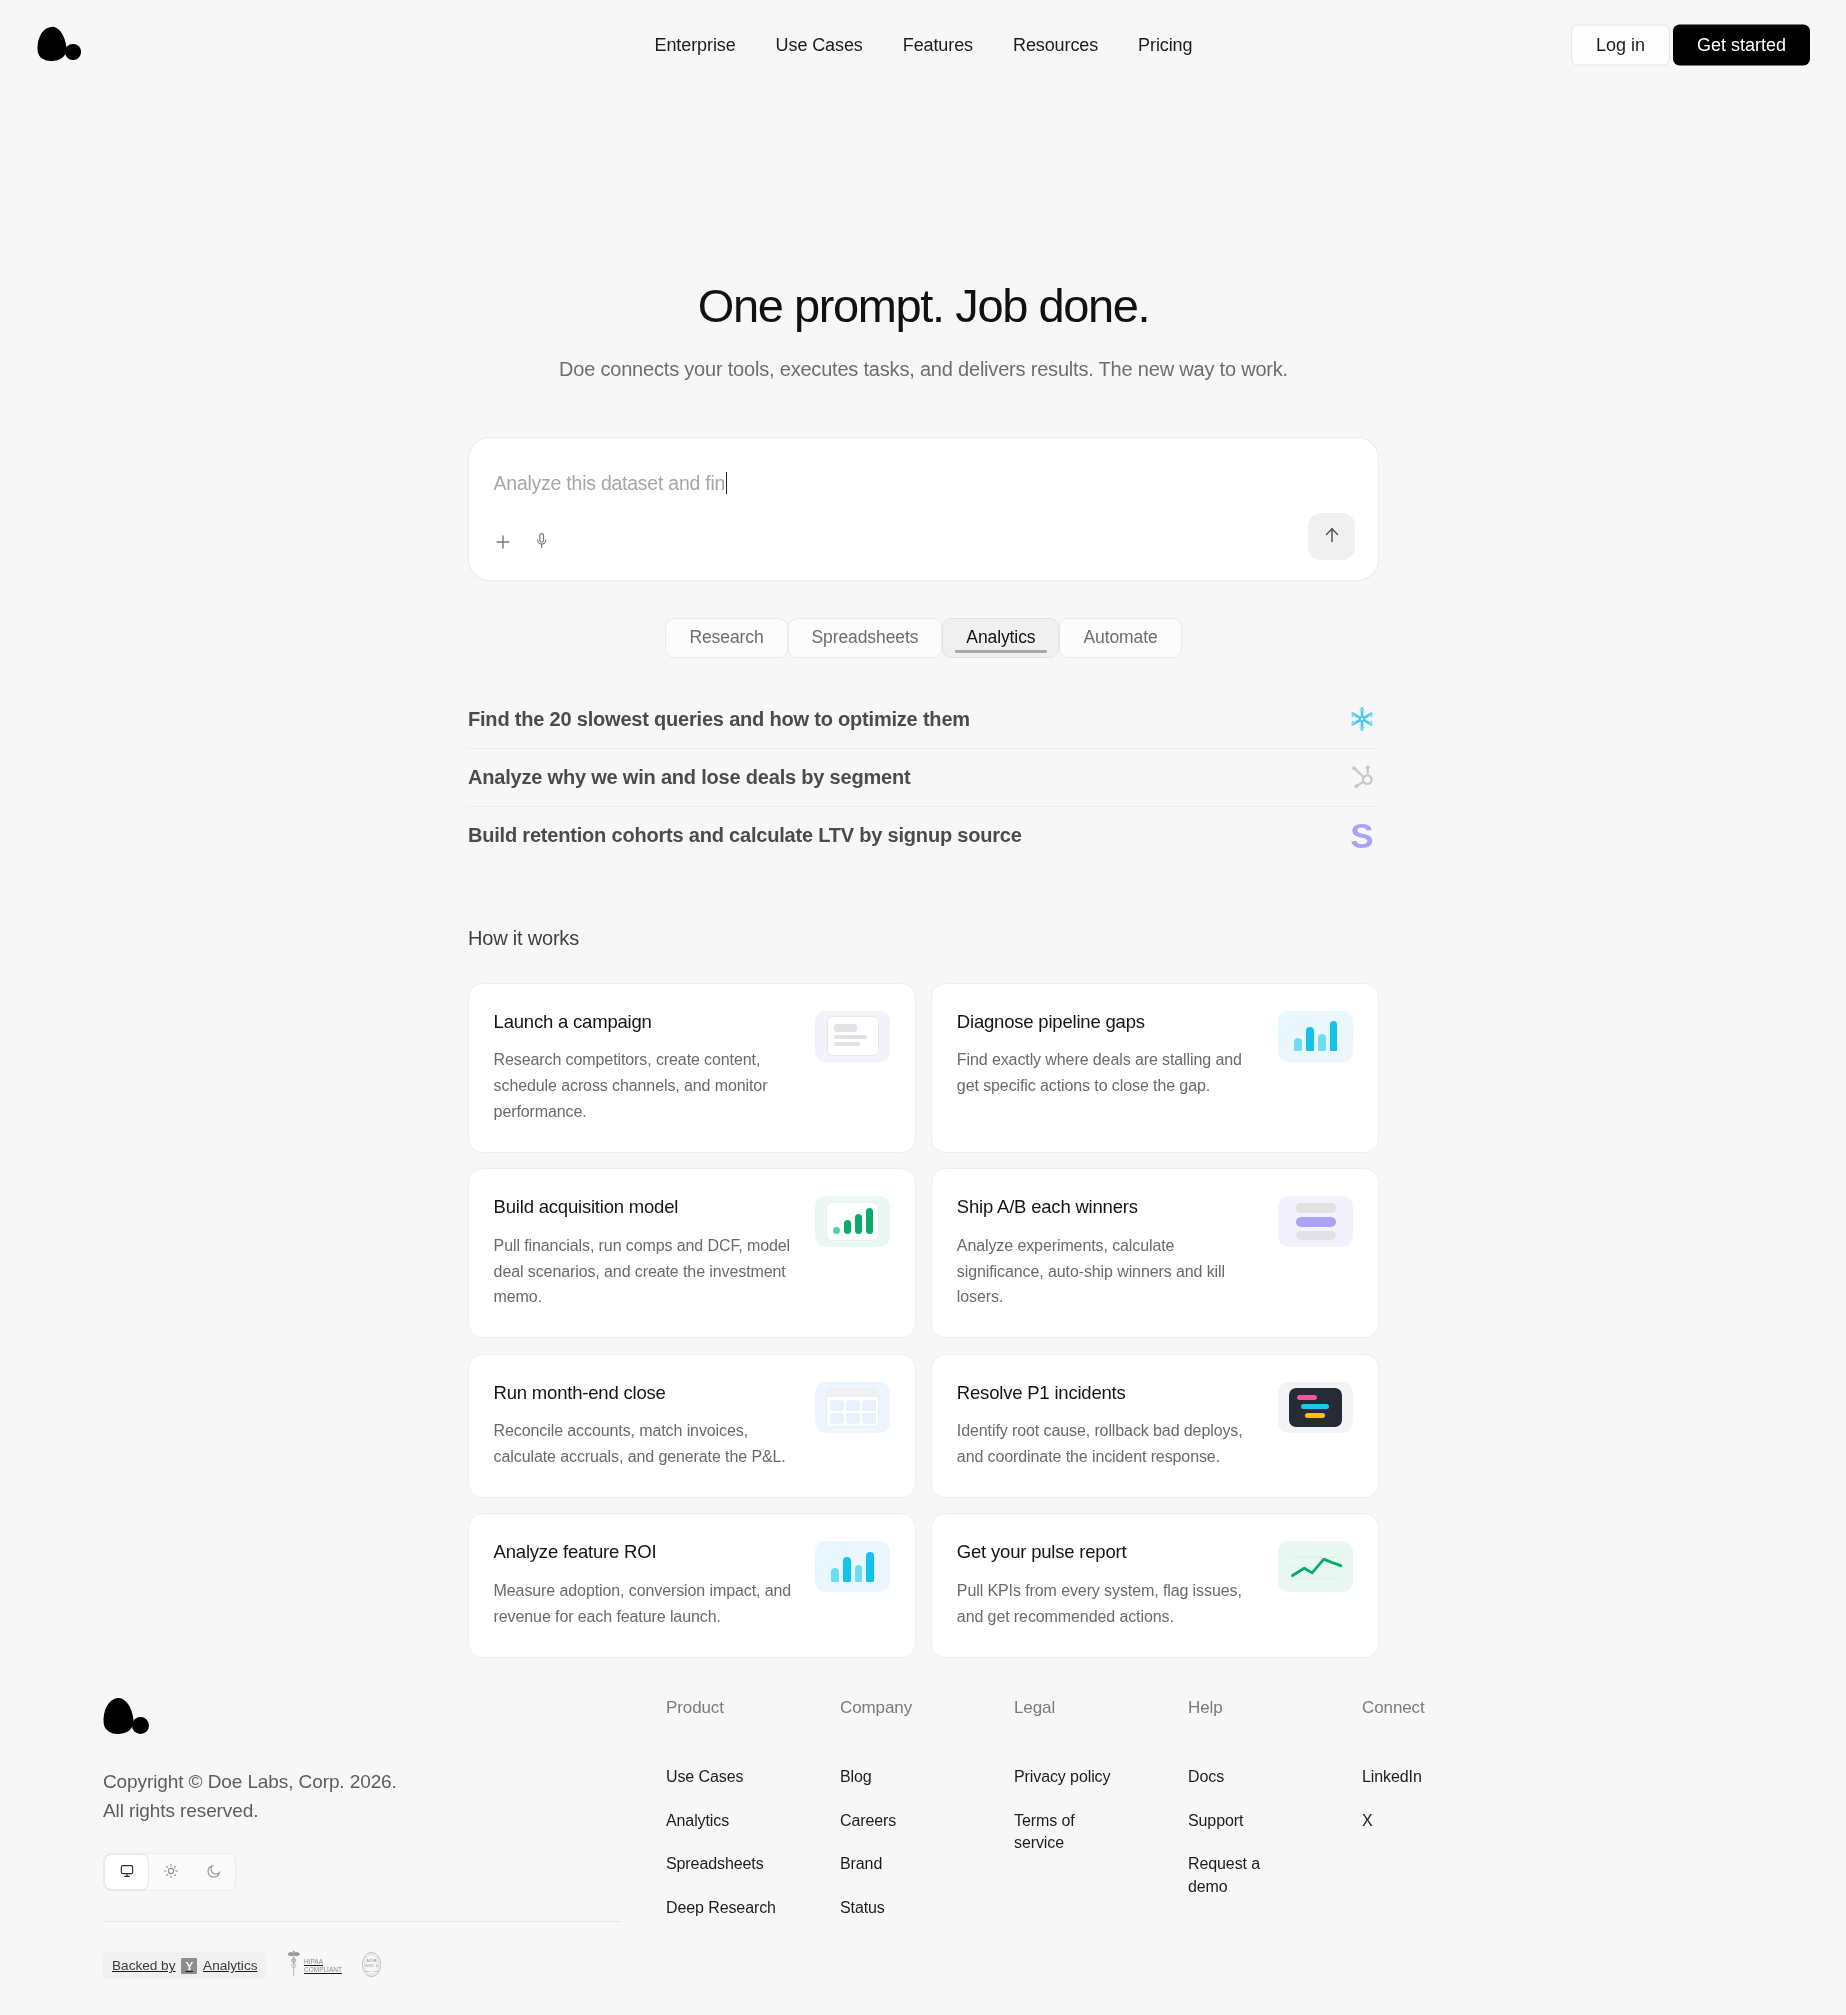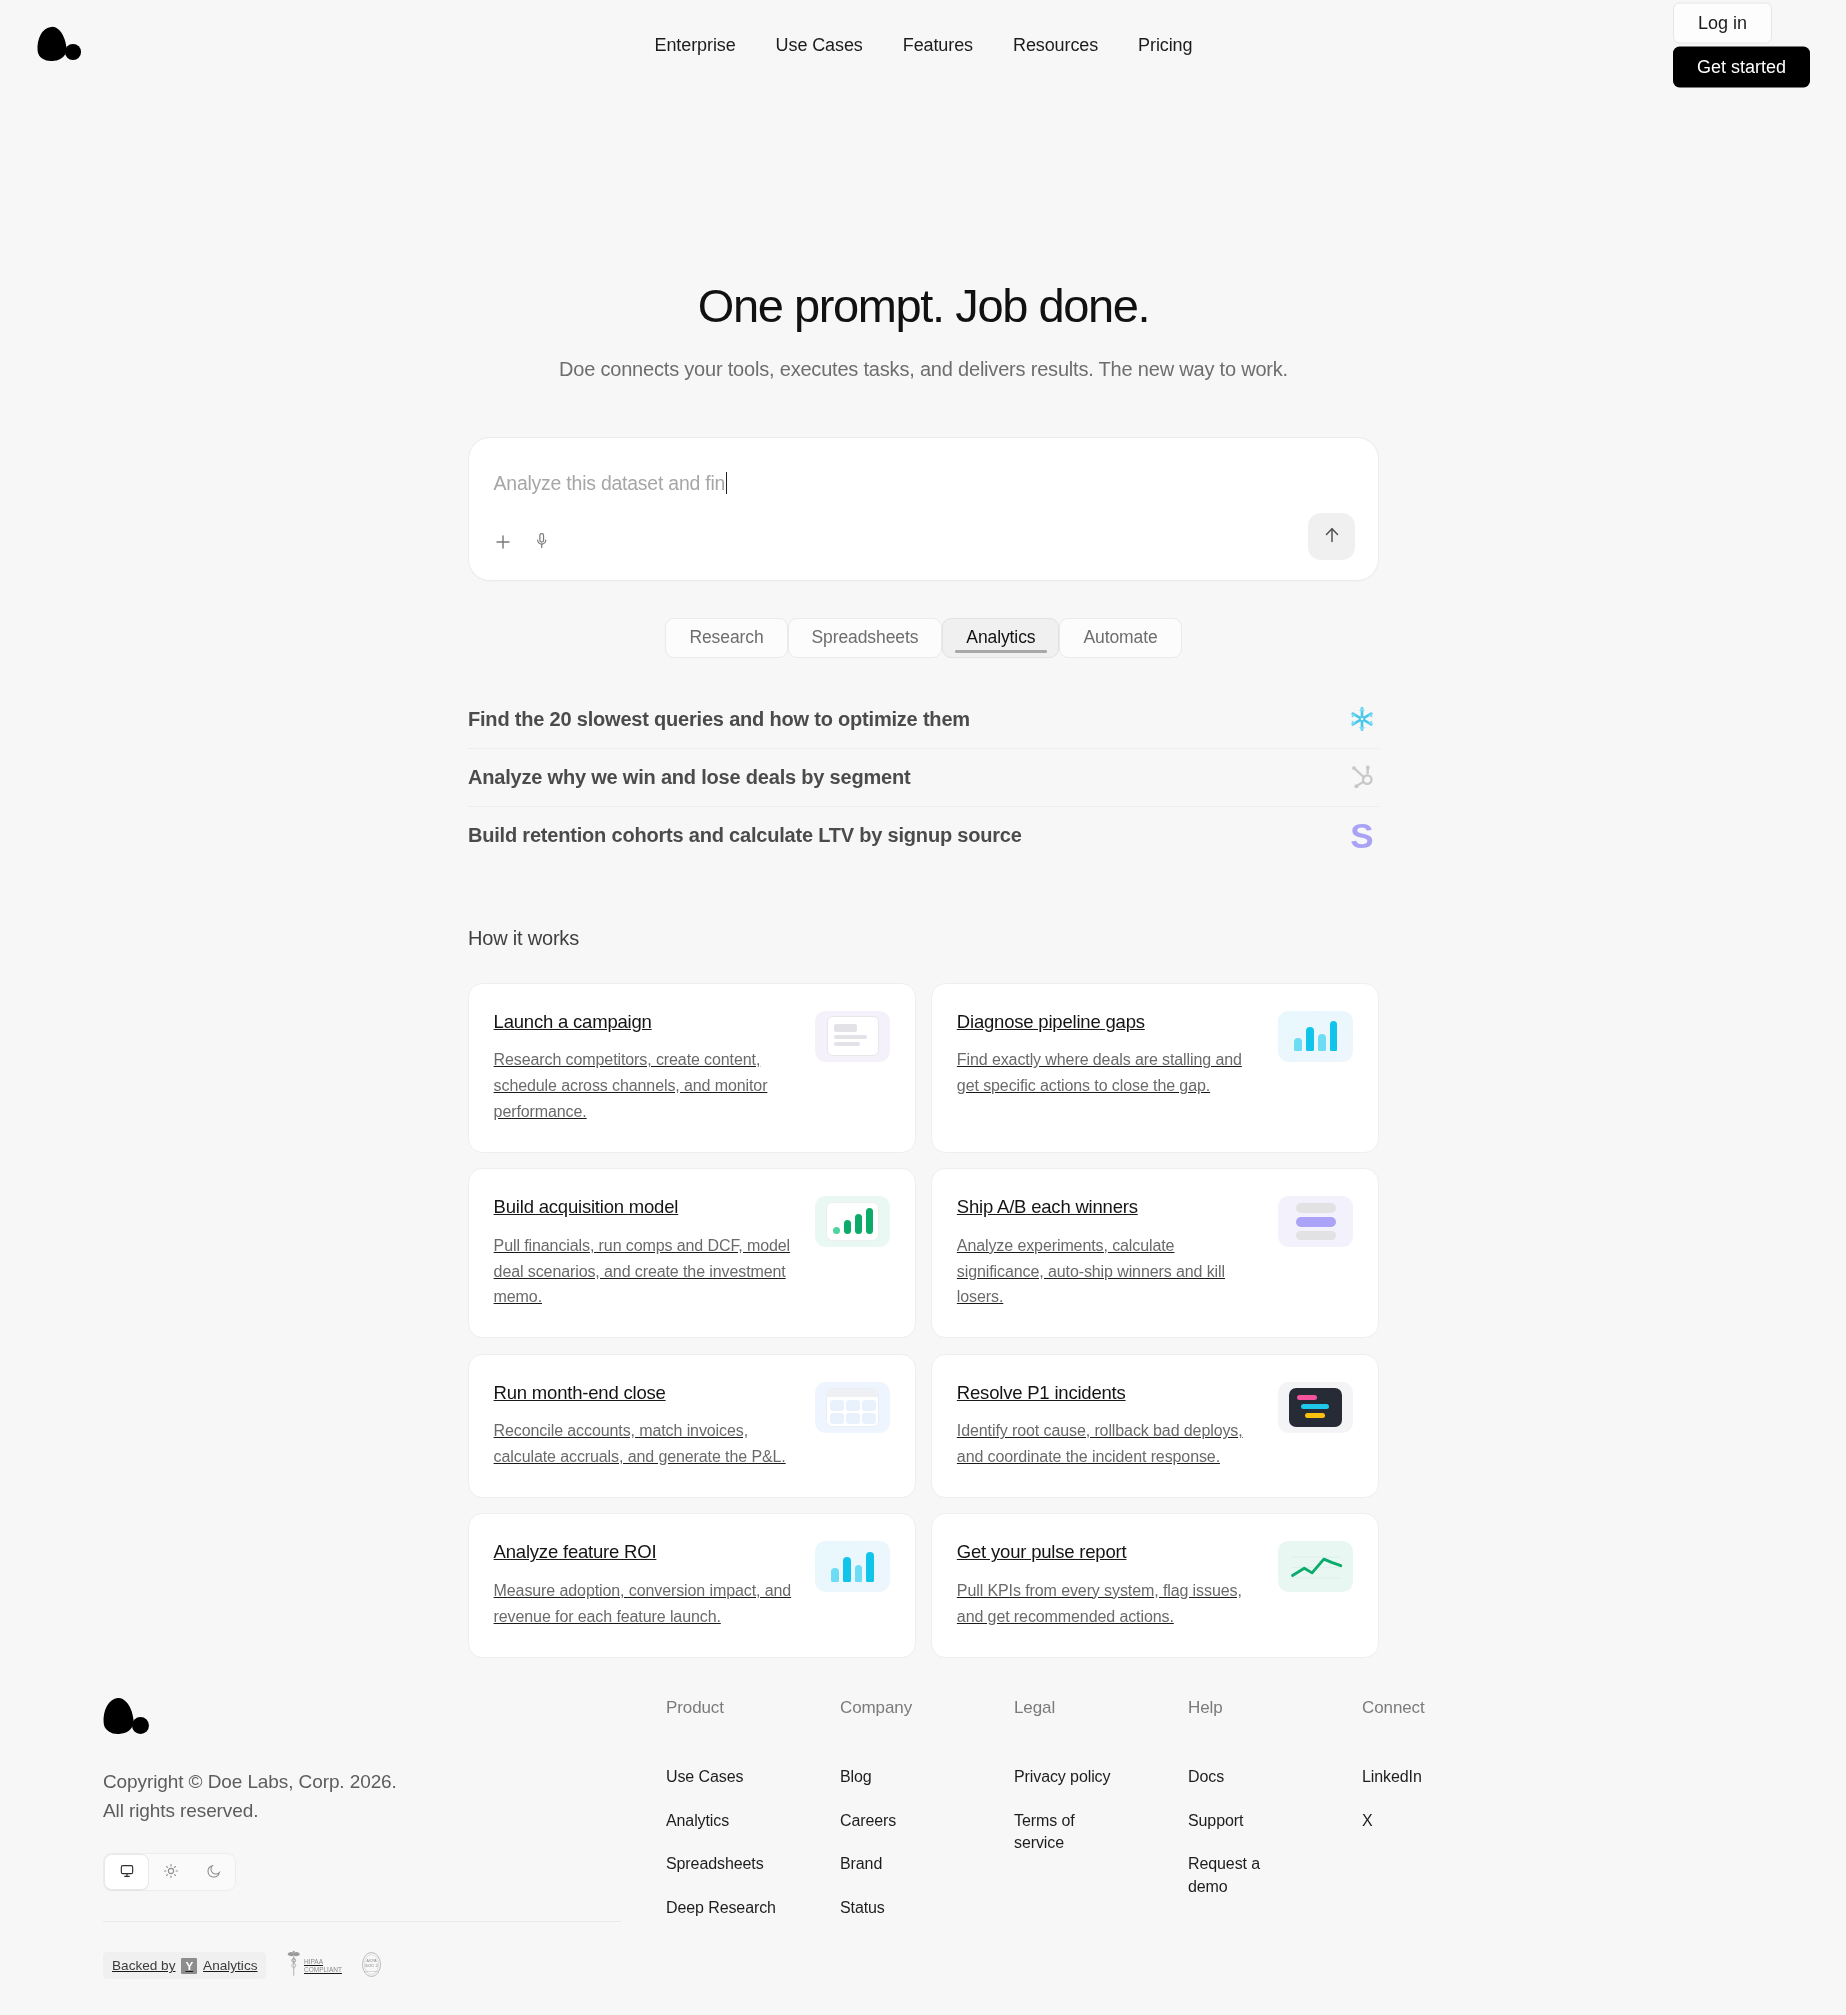--- a/index.html
+++ b/index.html
@@ -52,23 +52,22 @@
     color: #1c1c1c;
     letter-spacing: -0.1px;
     cursor: pointer;
   }
 
   .header-right {
     position: absolute;
     right: 37px; top: 50%;
     transform: translateY(-50%);
     display: flex;
-    align-items: flex-start;
+    align-items: flex-end;
     gap: 3px;
-    flex-direction: column;
   }
   .btn-login {
     background: #fdfdfd;
     border: 1px solid #e6e6e6;
     border-radius: 6.5px;
     height: 41px;
     padding: 0 24px;
     font-size: 18px;
     color: #1c1c1c;
     font-family: "Liberation Sans", sans-serif;
@@ -227,21 +226,21 @@
   .card {
     background: #fff;
     border: 1px solid #eeeeee;
     border-radius: 14.3px;
     padding: 27px 24.6px;
     display: flex;
     justify-content: space-between;
     gap: 15.5px;
     cursor: pointer;
   }
-  .card-body { flex: 1; min-width: 0; text-decoration: underline; }
+  .card-body { flex: 1; min-width: 0; }
   .card-title {
     font-size: 18.5px;
     color: #141414;
     letter-spacing: -0.2px;
     margin-bottom: 14.3px;
   }
   .card-desc {
     font-size: 16px;
     color: #6a6a6a;
     line-height: 1.62;

